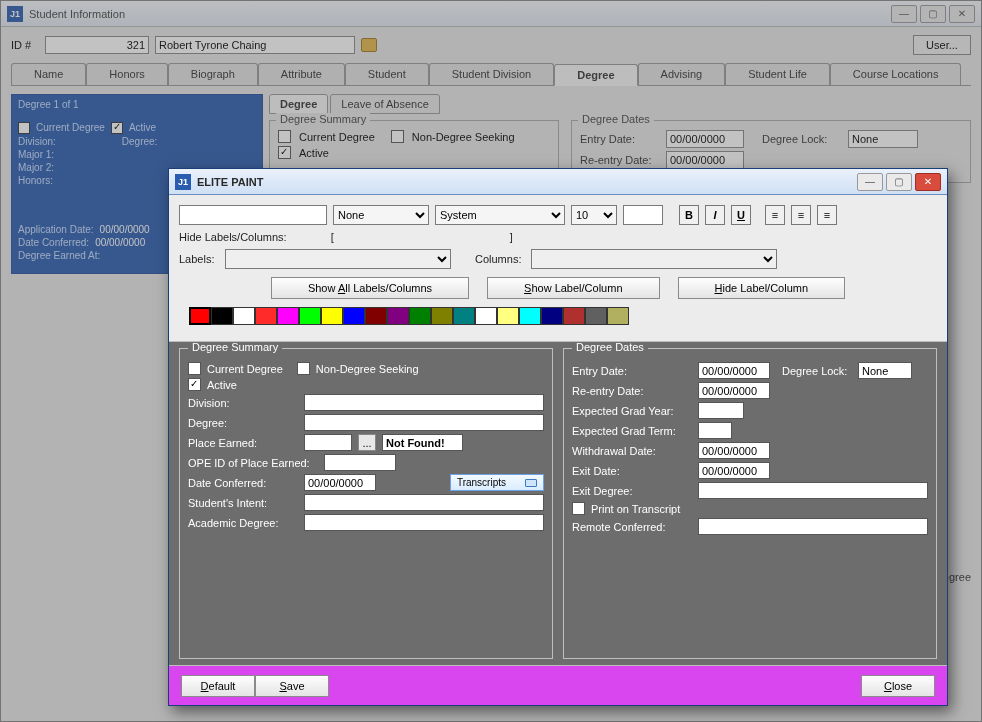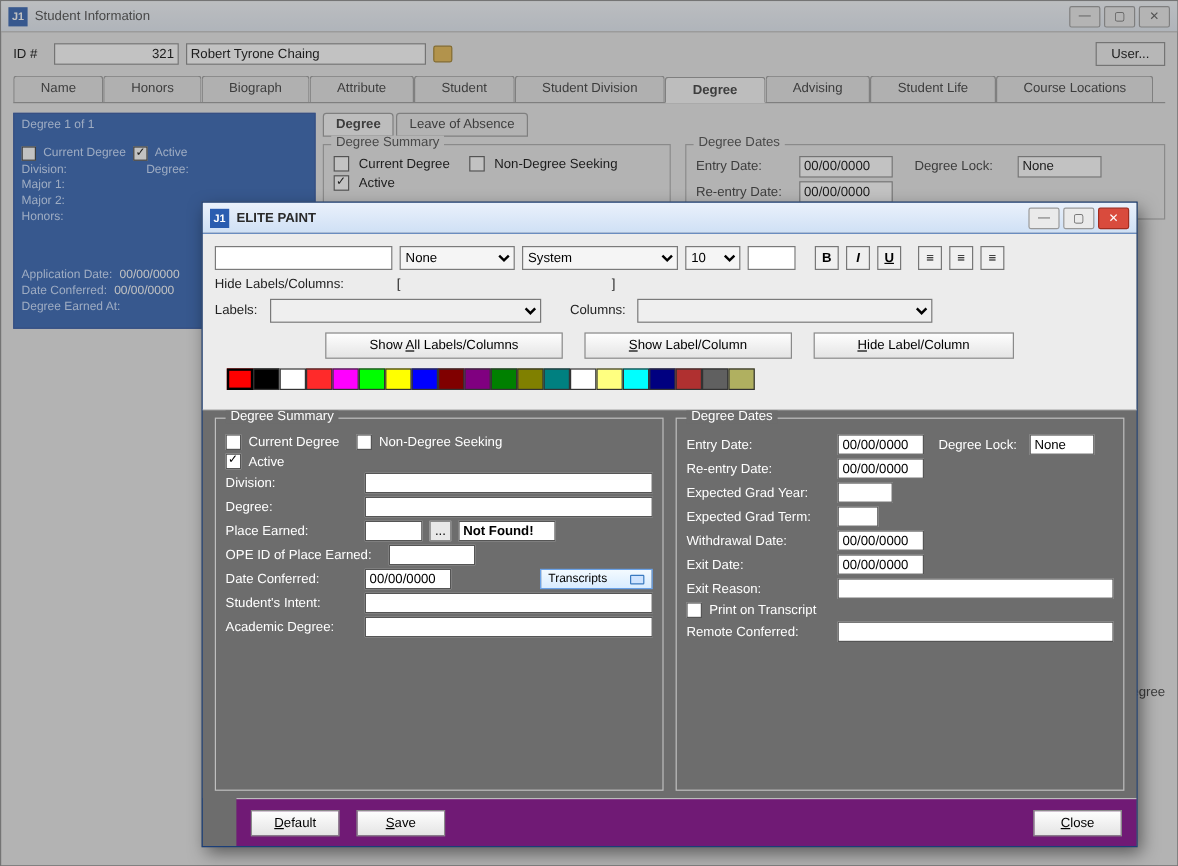--- a/index.html
+++ b/index.html
@@ -82,21 +82,21 @@
 .m-fs .legend { position: absolute; top: -8px; left: 8px; background: #6d6d6d; padding: 0 4px; color: #fff; }
 .m-fs .row { display: flex; align-items: center; gap: 6px; margin: 3px 0; }
 .m-fs .chk { width: 13px; height: 13px; border: 1px solid #555; background: #fff; display: inline-block; flex-shrink: 0; }
 .m-fs .chk.checked::after { content: "✓"; font-size: 10px; color: #000; position: relative; top: -2px; left: 1px; }
 .m-fs label.l { width: 110px; color: #fff; flex-shrink: 0; }
 .m-fs label.ld { width: 120px; color: #fff; flex-shrink: 0; }
 .m-fs input.f { height: 17px; border: 1px solid #555; background: #fff; color: #000; padding: 0 3px; font-size: 11px; min-width: 0; }
 .m-fs .mini-btn { height: 17px; border: 1px solid #6aa2e8; background: linear-gradient(#f3faff,#d9ecff); color: #000; font-size: 10px; padding: 0 6px; display: inline-flex; align-items: center; gap: 19px; }
 .m-fs .ellip-btn { width: 18px; height: 17px; border: 1px solid #888; background: #e8e8e8; color: #000; font-size: 11px; }
 
-.m-footer { height: 40px; background: #701a75; border-top: 1px solid #bdbdbd; display: flex; align-items: center; padding: 0 12px; gap: 14px; margin-left: 28px; }
+.m-footer { height: 40px; background: #d946ef; border-top: 1px solid #bdbdbd; display: flex; align-items: center; padding: 0 12px; gap: 0; }
 .m-footer .spacer { flex: 1; }
 .m-footer button { width: 74px; height: 22px; border: 1px solid #8a8a8a; background: linear-gradient(#fefefe,#e4e4e4); font-size: 11px; }
 
 u.accel { text-decoration: underline; }
 .link-icon { width: 12px; height: 8px; border: 1px solid #3a7ac0; border-radius: 1px; display: inline-block; background: #cfe4ff; }
 </style>
 </head>
 <body>
 
 <div class="bg-window">
@@ -344,21 +344,21 @@
         </div>
       <div class="row">
           <label class="ld">Withdrawal Date:</label>
           <input class="f" style="width: 72px;" value="00/00/0000">
         </div>
       <div class="row">
           <label class="ld">Exit Date:</label>
           <input class="f" style="width: 72px;" value="00/00/0000">
         </div>
       <div class="row">
-          <label class="ld">Exit Reason:</label>
+          <label class="ld">Exit Degree:</label>
           <input class="f" style="flex: 1 1 0%;">
         </div>
       <div class="row">
           <span class="chk"></span>
           <span>Print on Transcript</span>
         </div>
       <div class="row">
           <label class="ld">Remote Conferred:</label>
           <input class="f" style="flex: 1 1 0%;">
         </div>

